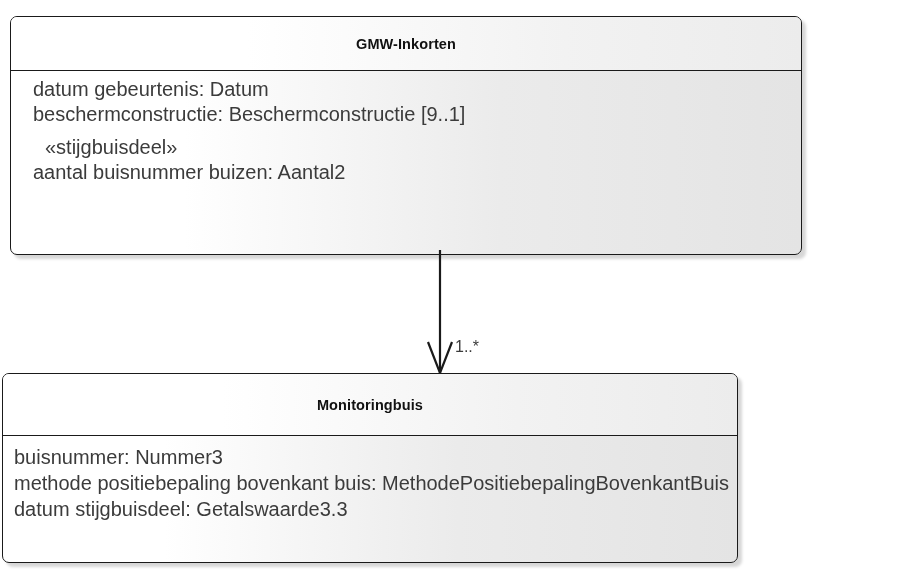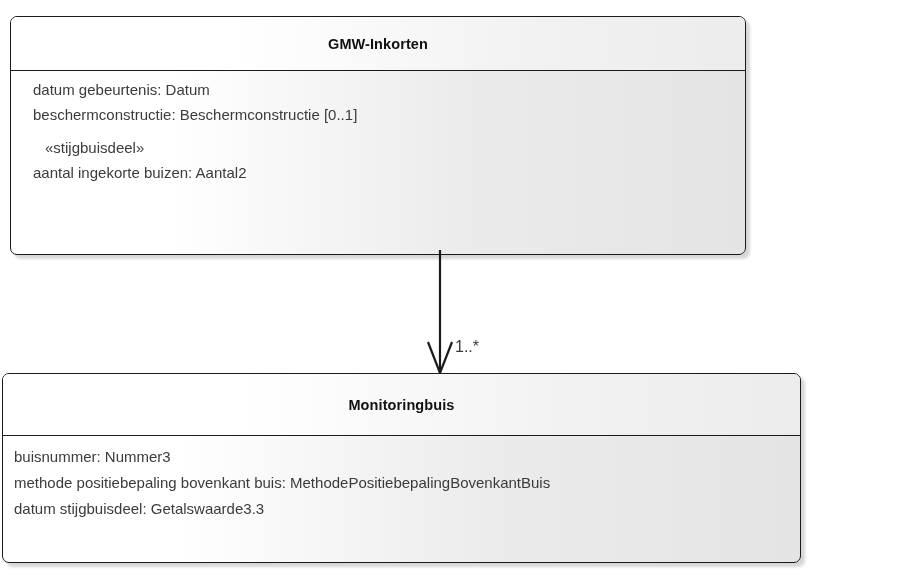--- a/index.html
+++ b/index.html
@@ -50,46 +50,46 @@
     letter-spacing: 0.1px;
     white-space: nowrap;
   }
 
   .uml-body {
     position: relative;
     box-sizing: border-box;
     padding: 6px 0 0 0;
   }
   .attr-line {
-    font-size: 15px;
+    font-size: 20px;
     color: #3b3b3b;
     line-height: 25px;
     white-space: nowrap;
     padding-left: 10px;
   }
   .attr-line.stereotype {
     padding-left: 22px;
     padding-top: 8px;
   }
 
   
   #box-gmw-inkorten {
     left: 10px;
     top: 16px;
-    width: 736px;
+    width: 792px;
     height: 239px;
   }
   #box-gmw-inkorten .uml-header { height: 54px; }
   #box-gmw-inkorten .uml-body   { padding-left: 12px; }
 
   
   #box-monitoringbuis {
     left: 2px;
     top: 373px;
-    width: 799px;
+    width: 736px;
     height: 190px;
   }
   #box-monitoringbuis .uml-header { height: 62px; }
   #box-monitoringbuis .uml-body   { padding-left: 2px; padding-top: 8px; }
   #box-monitoringbuis .attr-line  { padding-left: 9px; line-height: 26px; }
 
   
   #association-connector {
     position: absolute;
     left: 400px;
@@ -111,23 +111,23 @@
 <body>
 
 <div id="diagram">
 
   <div class="uml-class" id="box-gmw-inkorten">
     <div class="uml-header">
       <span class="uml-title">GMW-Inkorten</span>
     </div>
     <div class="uml-body">
       <div class="attr-line">datum gebeurtenis: Datum</div>
-      <div class="attr-line">beschermconstructie: Beschermconstructie [0..1]</div>
+      <div class="attr-line">beschermconstructie: Beschermconstructie [9..1]</div>
       <div class="attr-line stereotype">«stijgbuisdeel»</div>
-      <div class="attr-line">aantal ingekorte buizen: Aantal2</div>
+      <div class="attr-line">aantal buisnummer buizen: Aantal2</div>
     </div>
   </div>
 
   <svg id="association-connector" viewBox="0 0 160 130">
     <line x1="40" y1="0" x2="40" y2="124" stroke="#1a1a1a" stroke-width="2.2"></line>
     <polyline points="28,92 40,123 52,92" fill="none" stroke="#1a1a1a" stroke-width="2.2" stroke-linecap="butt"></polyline>
   </svg>
   <div class="multiplicity-label">1..*</div>
 
   <div class="uml-class" id="box-monitoringbuis">

